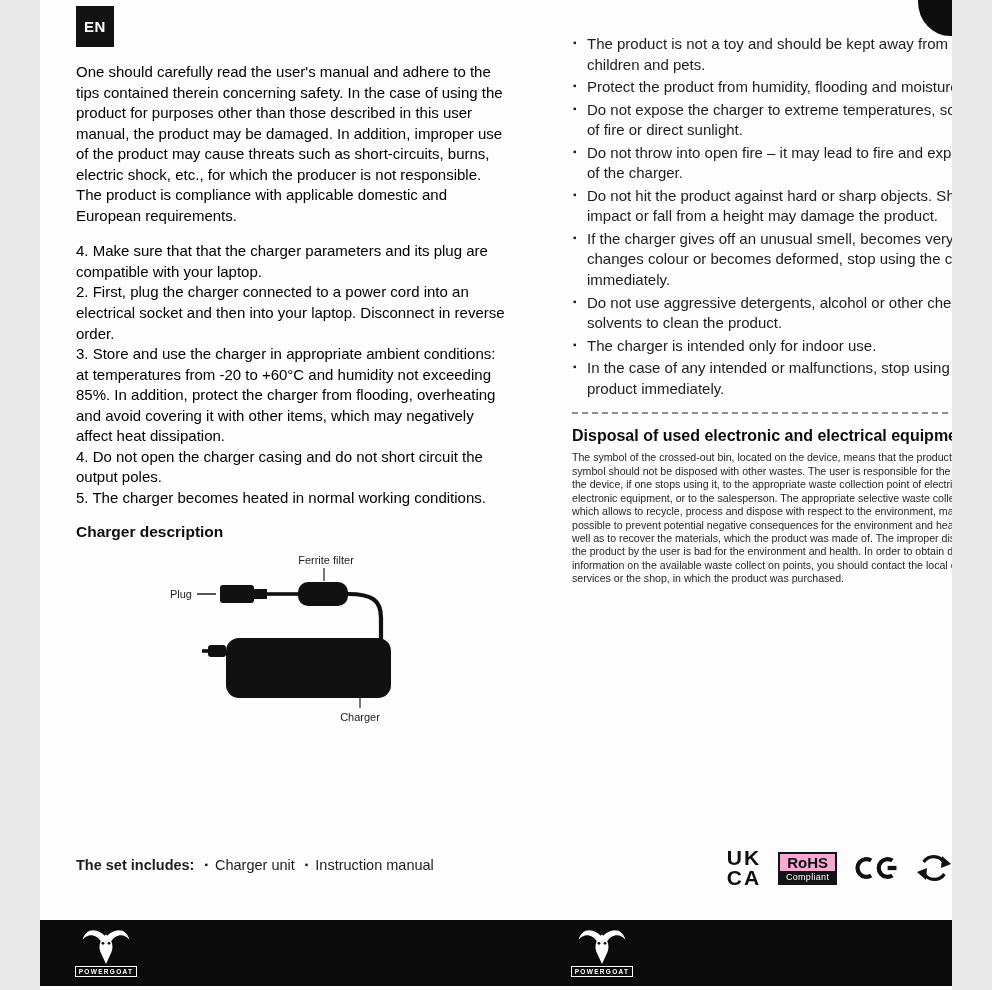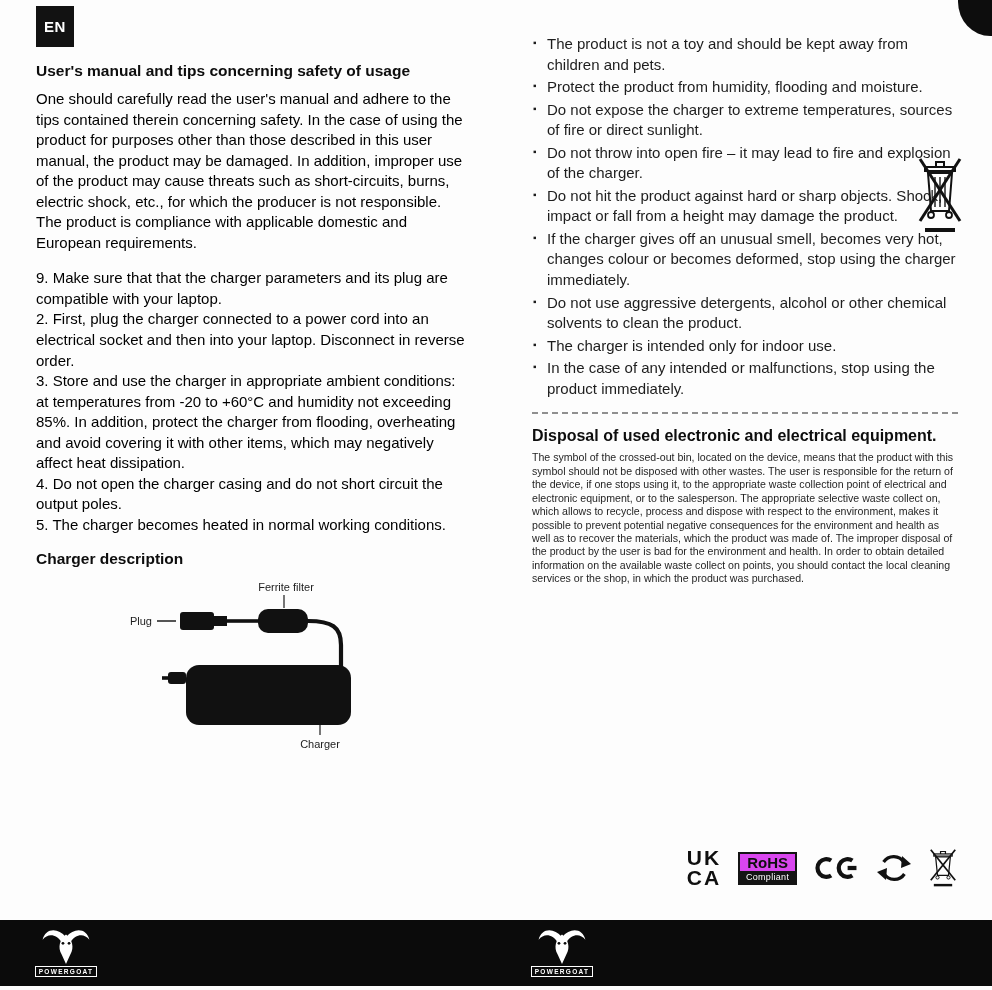--- a/index.html
+++ b/index.html
@@ -1,18 +1,18 @@
 <!DOCTYPE html>
 <html><head>
 <meta charset="utf-8">
 <style>
   * { margin:0; padding:0; box-sizing:border-box; }
   html,body { background:#e9e9e9; }
   body { font-family:"Liberation Sans","DejaVu Sans",sans-serif; }
-  .page { position:relative; width:992px; height:990px; margin:0 auto;
+  .page { position:relative; width:912px; height:990px; margin:0 auto;
           background:#fdfdfd; color:#1d1d1d; overflow:hidden; }
 
   .lang-badge { position:absolute; top:6px; left:36px; width:38px; height:41px;
                 background:#121212; color:#fff; font-weight:700; font-size:15px;
                 display:flex; align-items:center; justify-content:center; letter-spacing:.5px; }
   .corner-artifact { position:absolute; top:0; right:0; width:34px; height:36px;
                      background:#0d0d0d; border-radius:0 0 0 95%; }
 
   .col { position:absolute; }
   .col-left  { left:36px;  top:62px; width:432px; }
@@ -33,21 +33,21 @@
 
   .diagram-wrap { margin-top:2px;text-align:right; }
 
   .set-line { position:absolute; left:36px; top:857px; font-size:14.5px; color:#1d1d1d; }
   .set-line b { font-weight:700; }
   .set-item::before { content:"▪"; font-size:10px; margin:0 7px 0 10px; vertical-align:2px; }
 
   .marks-row { position:absolute; left:532px; top:846px; width:426px;
                display:flex; align-items:center; justify-content:flex-end; gap:17px; }
   .ukca { font-weight:700; font-size:21px; line-height:.95; letter-spacing:2px; color:#0f0f0f; }
-  .rohs { border:2.5px solid #141414; text-align:center; background:#d946ef; }
+  .rohs { border:2.5px solid #141414; text-align:center; background:#f9a8d4; }
   .rohs-top { font-weight:700; font-size:15px; padding:0 7px; color:#0f0f0f; }
   .rohs-bottom { background:#141414; color:#fff; font-size:9px; padding:1px 4px; letter-spacing:.3px; }
 
   .weee-top { position:absolute; left:916px; top:150px; }
 
   .footer-bar { position:absolute; left:0; top:920px; width:992px; height:66px; background:#0b0b0b; }
   .pg-logo { position:absolute; top:5px; display:flex; flex-direction:column; align-items:center; width:60px; }
   .pg-1 { left:36px; } .pg-2 { left:532px; }
   .pg-name { border:1px solid #fff; color:#fff; font-size:6.5px; letter-spacing:1.3px;
              padding:1px 3px; margin-top:1px; font-weight:700; }
@@ -58,26 +58,25 @@
 </head>
 <body>
 
 <div class="page">
 
   <div class="lang-badge">EN</div>
   <div class="corner-artifact"></div>
 
   <div class="col col-left">
     <div class="section">
-      <h2>User's manual and tips concerning safety of usage</h2>
       <p class="body-text">One should carefully read the user's manual and adhere to the tips contained therein concerning safety. In the case of using the product for purposes other than those described in this user manual, the product may be damaged. In addition, improper use of the product may cause threats such as short-circuits, burns, electric shock, etc., for which the producer is not responsible. The product is compliance with applicable domestic and European requirements.</p>
     </div>
 
     <div class="section">
-      <p class="num-item">9. Make sure that that the charger parameters and its plug are compatible with your laptop.</p>
+      <p class="num-item">4. Make sure that that the charger parameters and its plug are compatible with your laptop.</p>
       <p class="num-item">2. First, plug the charger connected to a power cord into an electrical socket and then into your laptop. Disconnect in reverse order.</p>
       <p class="num-item">3. Store and use the charger in appropriate ambient conditions: at temperatures from -20 to +60°C and humidity not exceeding 85%. In addition, protect the charger from flooding, overheating and avoid covering it with other items, which may negatively affect heat dissipation.</p>
       <p class="num-item">4. Do not open the charger casing and do not short circuit the output poles.</p>
       <p class="num-item">5. The charger becomes heated in normal working conditions.</p>
     </div>
 
     <div class="section">
       <h2>Charger description</h2>
       <div class="diagram-wrap">
         <svg width="432" height="178" viewBox="0 0 432 178">
@@ -106,20 +105,23 @@
             <rect x="150" y="88" width="165" height="60" rx="13" fill="#111"></rect>
           </g>
 
           <line x1="284" y1="148" x2="284" y2="158" stroke="#1d1d1d" stroke-width="1.2"></line>
           <text x="284" y="171" font-size="11" fill="#1d1d1d" text-anchor="middle">Charger</text>
         </svg>
       </div>
     </div>
   </div>
 
+  <div class="set-line">
+    <b>The set includes:</b><span class="set-item">Charger unit</span><span class="set-item">Instruction manual</span>
+  </div>
 
   <div class="col col-right">
     <ul class="remarks">
       <li>The product is not a toy and should be kept away from children and pets.</li>
       <li>Protect the product from humidity, flooding and moisture.</li>
       <li>Do not expose the charger to extreme temperatures, sources of fire or direct sunlight.</li>
       <li>Do not throw into open fire – it may lead to fire and explosion of the charger.</li>
       <li>Do not hit the product against hard or sharp objects. Shock, impact or fall from a height may damage the product.</li>
       <li>If the charger gives off an unusual smell, becomes very hot, changes colour or becomes deformed, stop using the charger immediately.</li>
       <li>Do not use aggressive detergents, alcohol or other chemical solvents to clean the product.</li>

